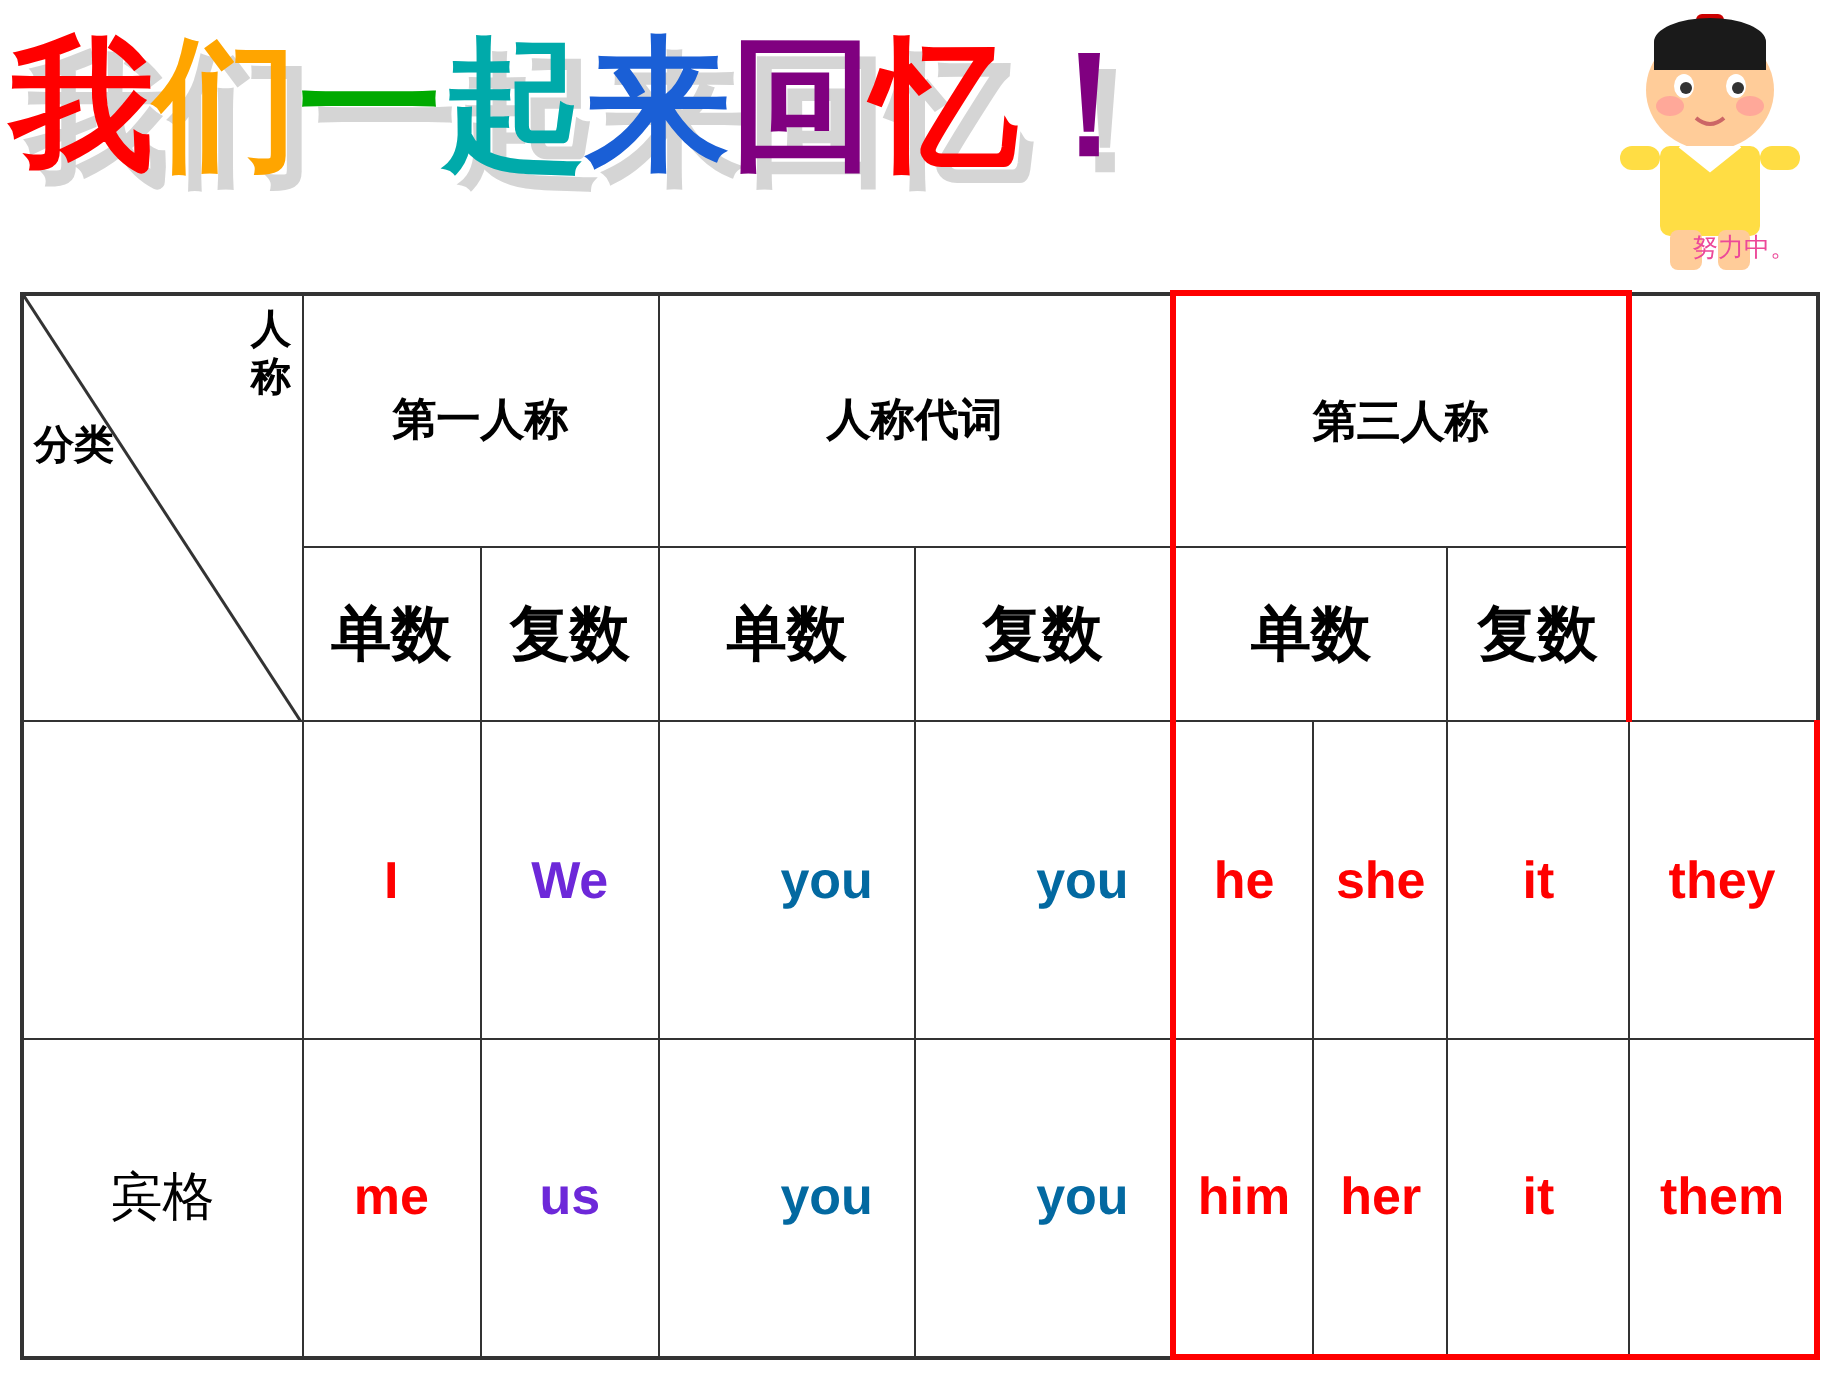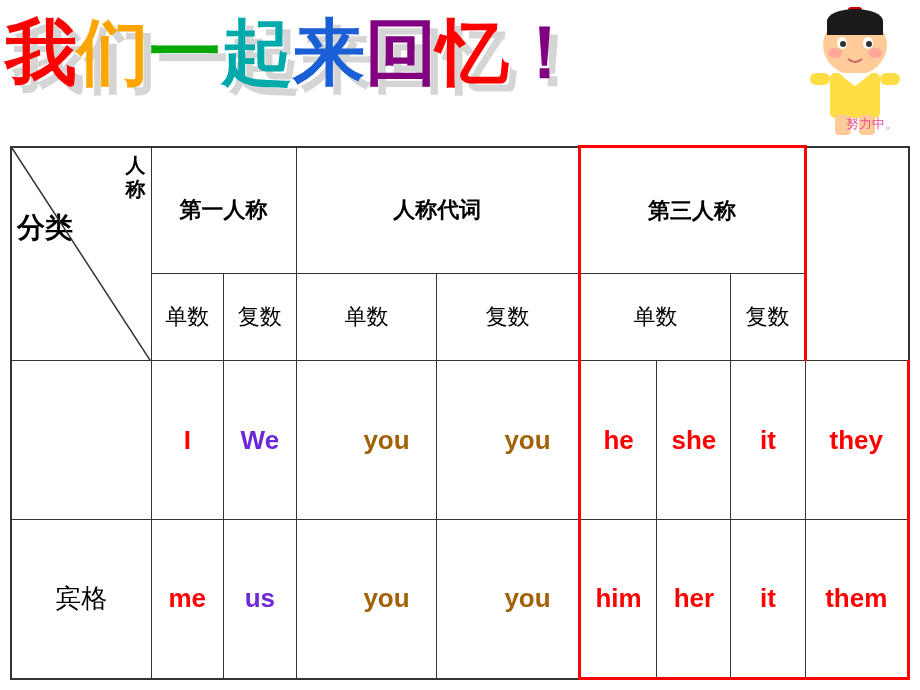--- a/index.html
+++ b/index.html
@@ -79,21 +79,21 @@
 
     .diag-top-right {
       text-align: right;
       font-size: 20px;
       display: block;
       line-height: 1.2;
     }
 
     .diag-bottom-left {
       text-align: left;
-      font-size: 28px;
+      font-size: 20px;
       display: block;
       line-height: 1.2;
     }
 
     .diag-line {
       position: absolute;
       top: 0;
       left: 0;
       width: 100%;
       height: 100%;
@@ -101,22 +101,22 @@
     }
 
     
     .header-row-1 td {
       font-size: 22px;
       font-weight: bold;
       height: 80px;
     }
 
     .header-row-2 td {
-      font-size: 22px;
-      font-weight: normal;
+      font-size: 30px;
+      font-weight: bold;
       height: 55px;
       text-align: center;
     }
 
     
     .data-row td {
       height: 100px;
       font-size: 26px;
     }
 
@@ -130,21 +130,21 @@
       border-top: 3px solid red !important;
       margin-top: 25px;
     }
 
     .cell-red-top {
       border-top: 3px solid red !important;
     }
 
     .text-red { color: red; font-weight: bold; }
     .text-blue { color: #6d28d9; font-weight: bold; }
-    .text-green { color: #a16207; font-weight: bold; margin-left: 40px; }
+    .text-green { color: #0369a1; font-weight: bold; margin-left: 40px; }
 
     .main-title-wrapper {
       position: absolute;
       left: 5px;
       top: 5px;
       z-index: 1;
     }
 
     
     .char-1 { color: red; }

